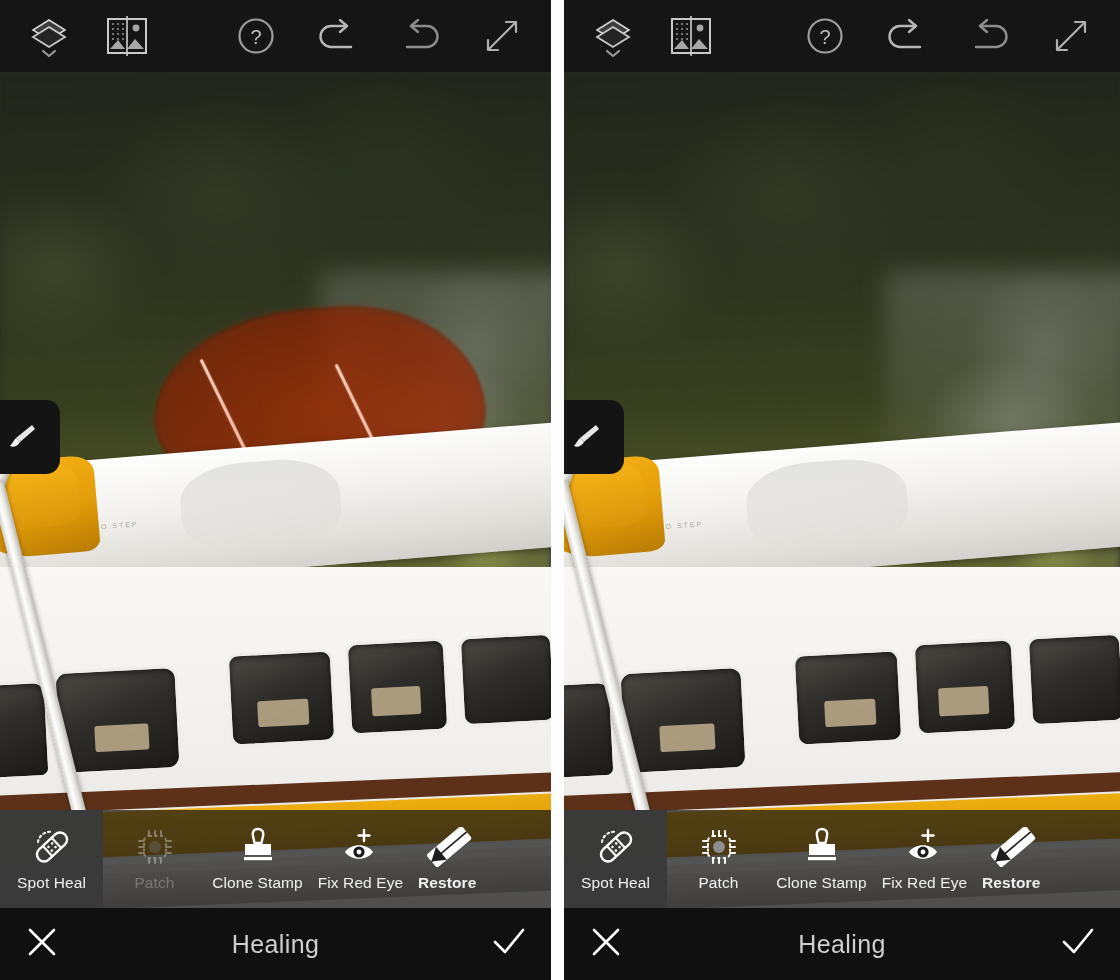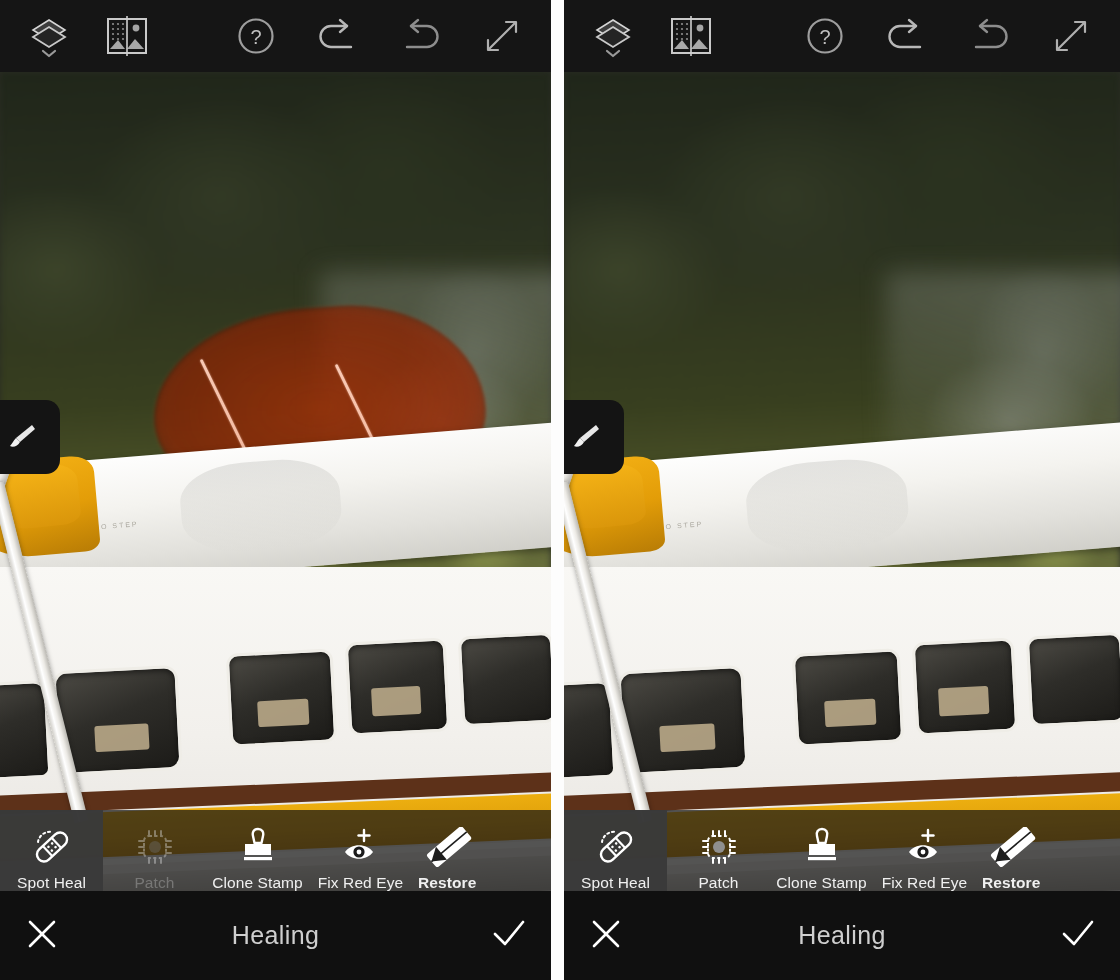--- a/index.html
+++ b/index.html
@@ -223,21 +223,21 @@
   }
   .tool.selected { background: rgba(58,58,58,.97); }
   .tool.disabled { opacity: .42; }
   .tool.disabled .tlabel { color: #b9b9b9; }
   .tool.clipped { width: 70px; align-items: flex-start; padding-left: 8px; overflow: hidden; }
   .tool.clipped .ticon { justify-content: flex-start; }
   .tool.clipped .tlabel { margin-left: -2px; font-weight: bold; }
 
   
   .bottombar {
-    position: absolute; left: 0; right: 0; bottom: 0; height: 89px;
+    position: absolute; left: 0; right: 0; bottom: 0; height: 72px;
     background: #101010;
     display: flex; align-items: center;
     z-index: 40;
   }
   .bb-close { width: 84px; display: flex; align-items: center; justify-content: center; }
   .bb-title {
     flex: 1; text-align: center;
     color: #cfcfcf;
     font-size: 25px;
     letter-spacing: .4px;

